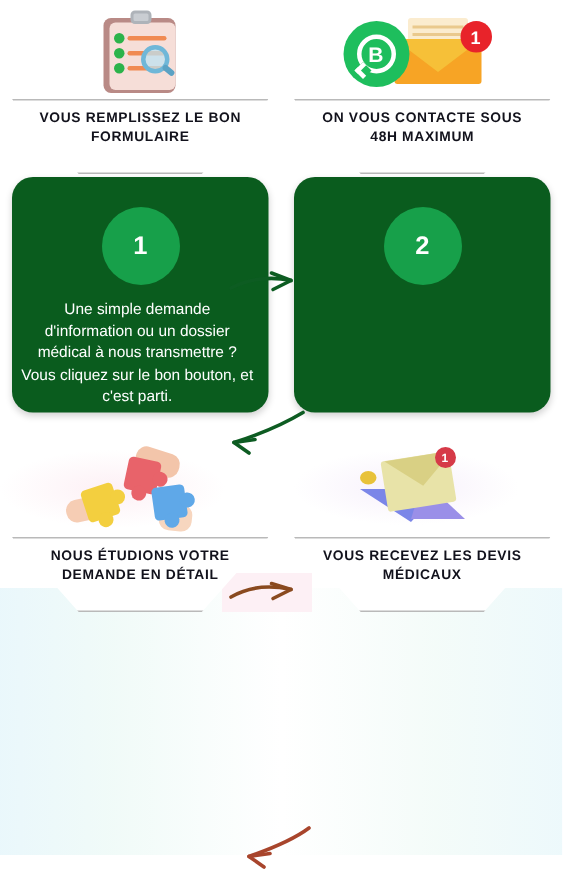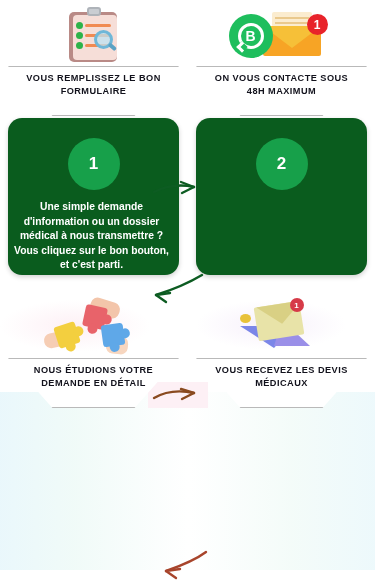--- a/index.html
+++ b/index.html
@@ -61,21 +61,21 @@
     position:absolute;left:50%;transform:translateX(-50%);top:20px;
     width:52px;height:52px;border-radius:50%;
     display:flex;align-items:center;justify-content:center;
     font-size:17px;font-weight:bold;color:#ffffff;
   }
   .badge-light{background:#17a04a;}
 
   .card-txt{
     position:absolute;left:5px;right:9px;top:82px;
     text-align:center;color:#ffffff;
-    font-size:10.3px;line-height:14.6px;font-weight:bold;
+    font-size:10.3px;line-height:14.6px;font-weight:normal;
   }
 
   
   .arrow{position:absolute;}
   .a1{left:152px;top:176px;}
   .a2{left:148px;top:272px;}
   .a3{left:152px;top:384px;}
   .a4{left:160px;top:550px;}
 
   

